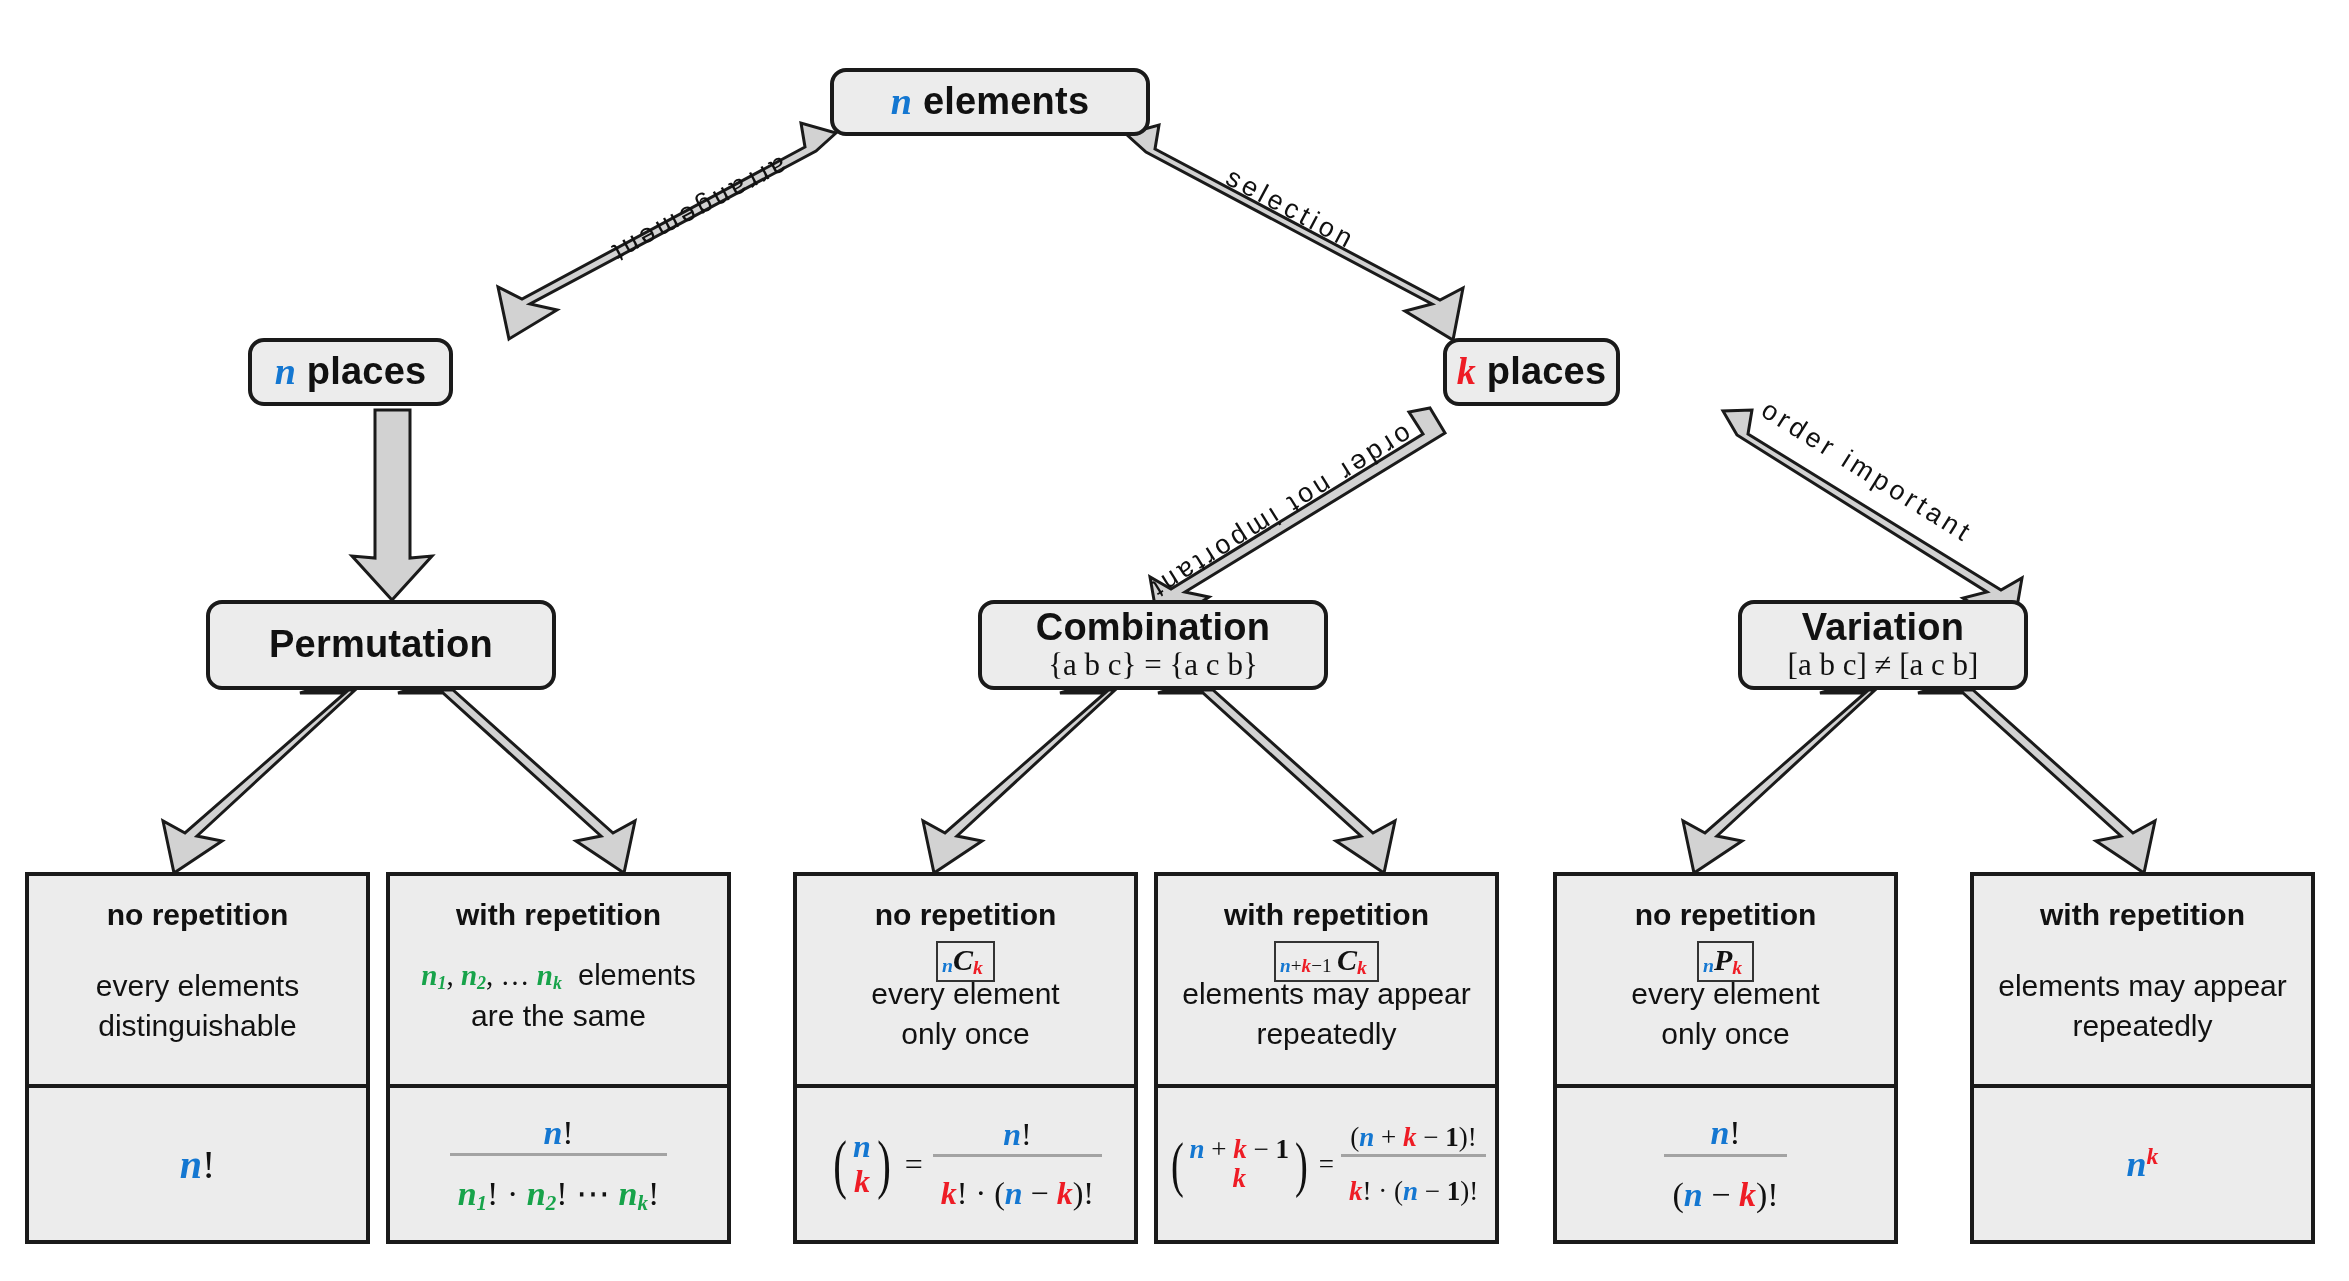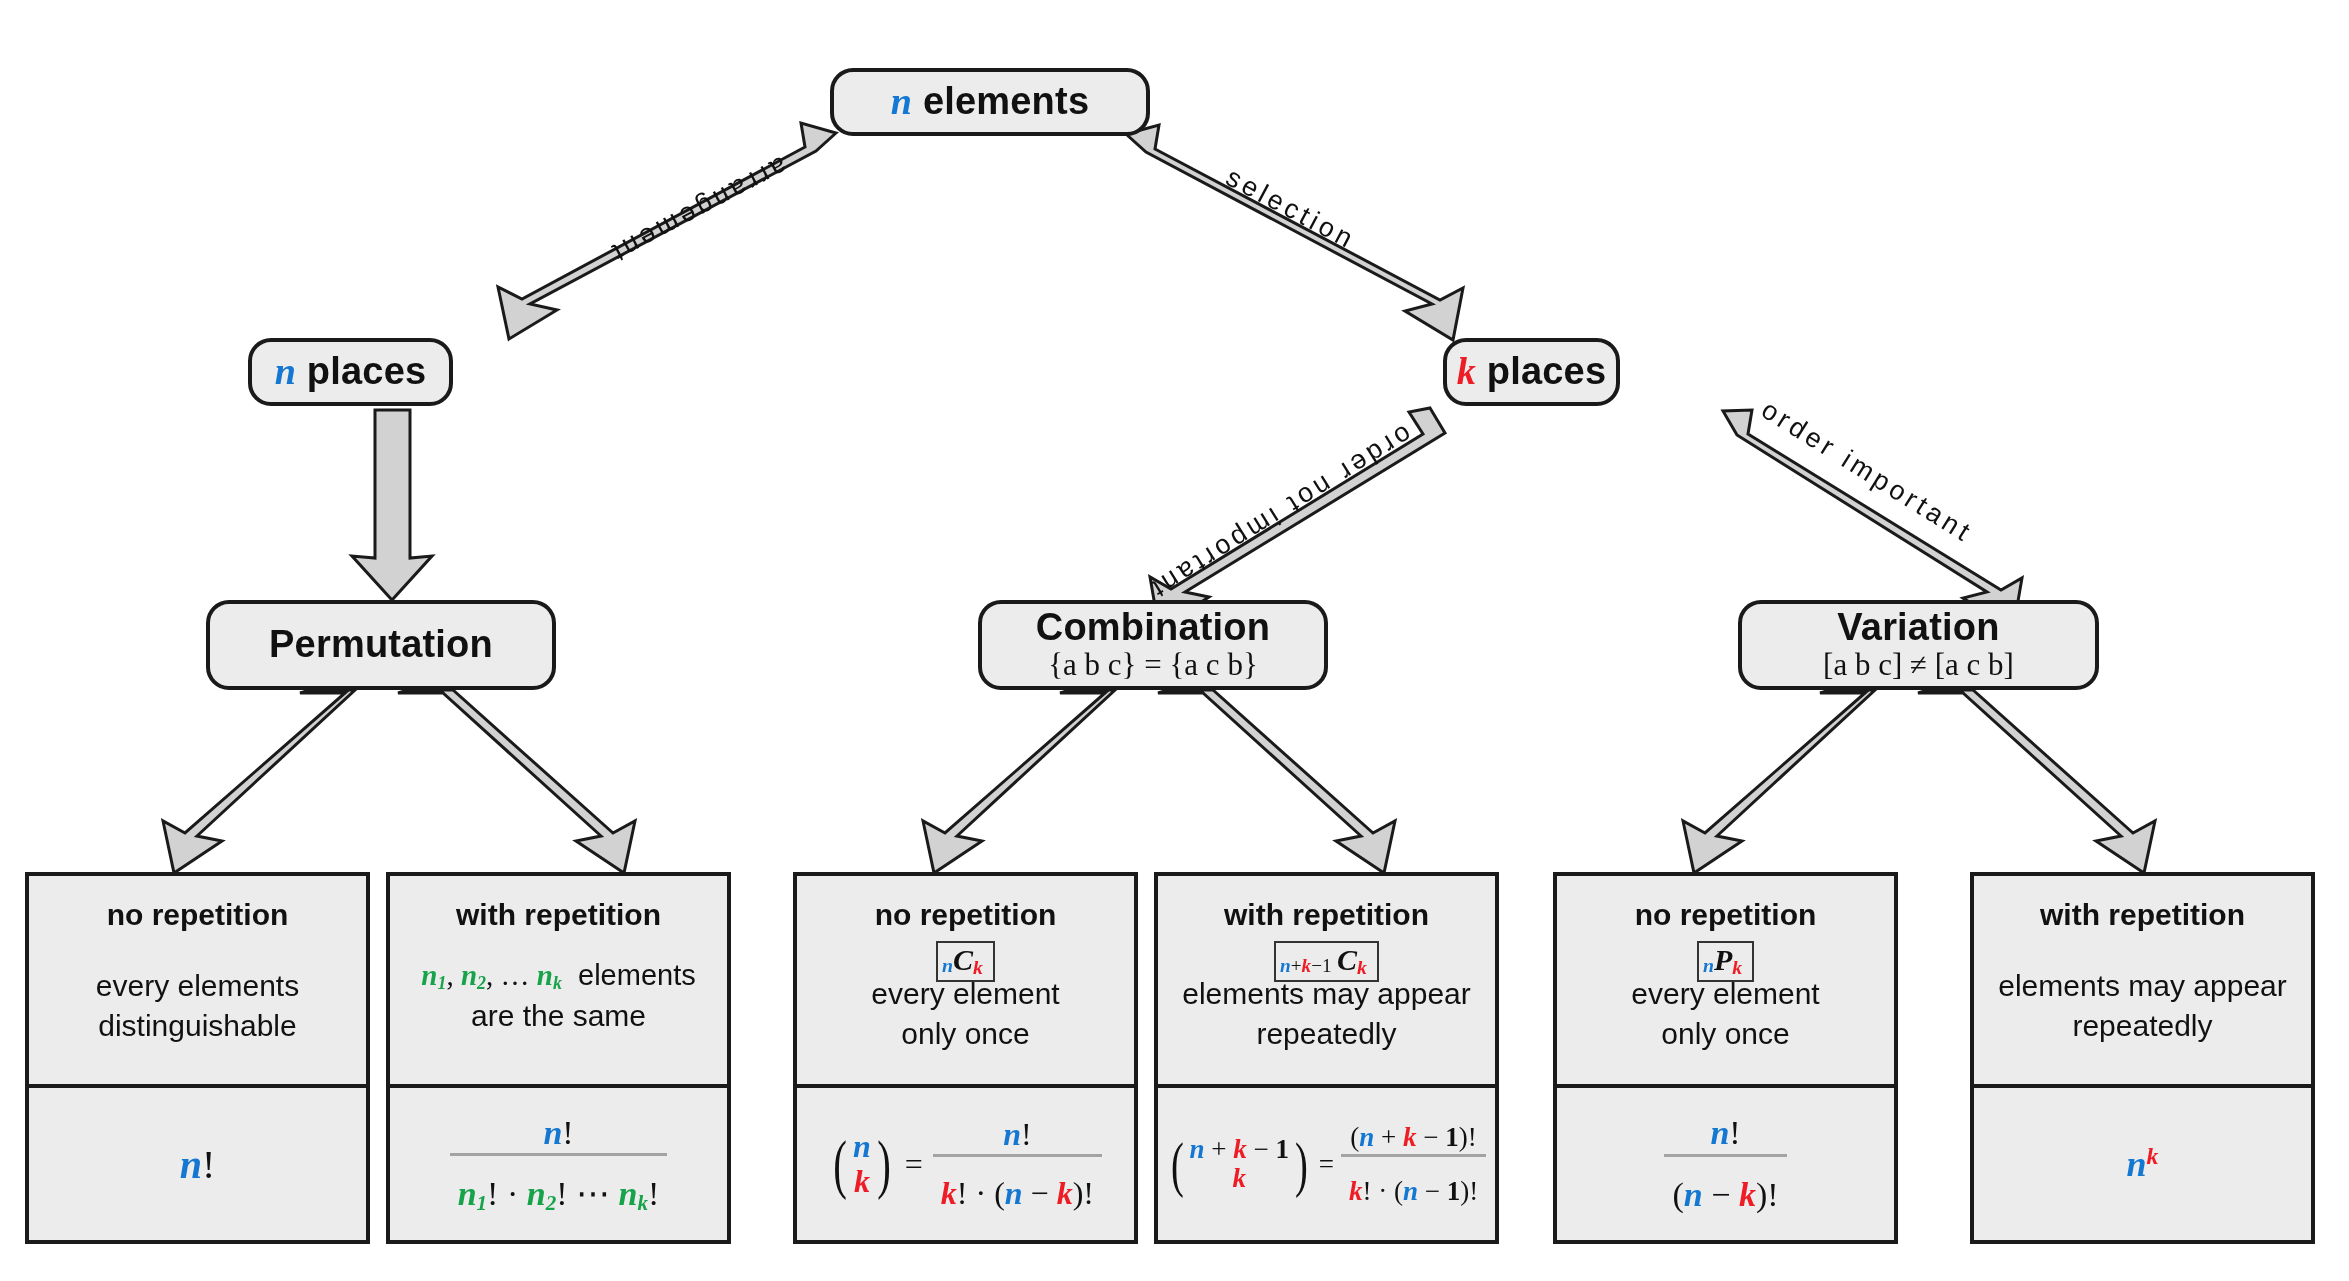--- a/index.html
+++ b/index.html
@@ -9,21 +9,21 @@
   #stage{position:absolute;left:0;top:0;width:2349px;height:1281px;}
 
   svg.arrows{position:absolute;left:0;top:0;width:2349px;height:1281px;
              pointer-events:none;}
 
   
   .node{
     position:absolute;
     background:#ececec;
     border:4px solid #1a1a1a;
-    border-radius:23px;
+    border-radius:16px;
     box-sizing:border-box;
     display:flex;flex-direction:column;
     align-items:center;justify-content:center;
     text-align:center;
     z-index:5;
   }
   .node .title{
     font-size:38px;font-weight:bold;color:#111;
     letter-spacing:.2px;line-height:1.05;
   }
@@ -173,21 +173,21 @@
 
   <div class="node" style="left:206px;top:600px;width:350px;height:90px;">
     <div class="title">Permutation</div>
   </div>
 
   <div class="node" style="left:978px;top:600px;width:350px;height:90px;">
     <div class="title">Combination</div>
     <div class="sub">{a b c} = {a c b}</div>
   </div>
 
-  <div class="node" style="left:1738px;top:600px;width:361px;height:90px;">
+  <div class="node" style="left:1738px;top:600px;width:290px;height:90px;">
     <div class="title">Variation</div>
     <div class="sub">[a b c] ≠ [a c b]</div>
   </div>
 
   <div class="leaf" style="left:25px;top:872px;width:345px;height:372px;">
     <div class="upper">
       <div class="head">no repetition</div>
       <div class="desc">
         <div>every elements</div>
         <div>distinguishable</div>

